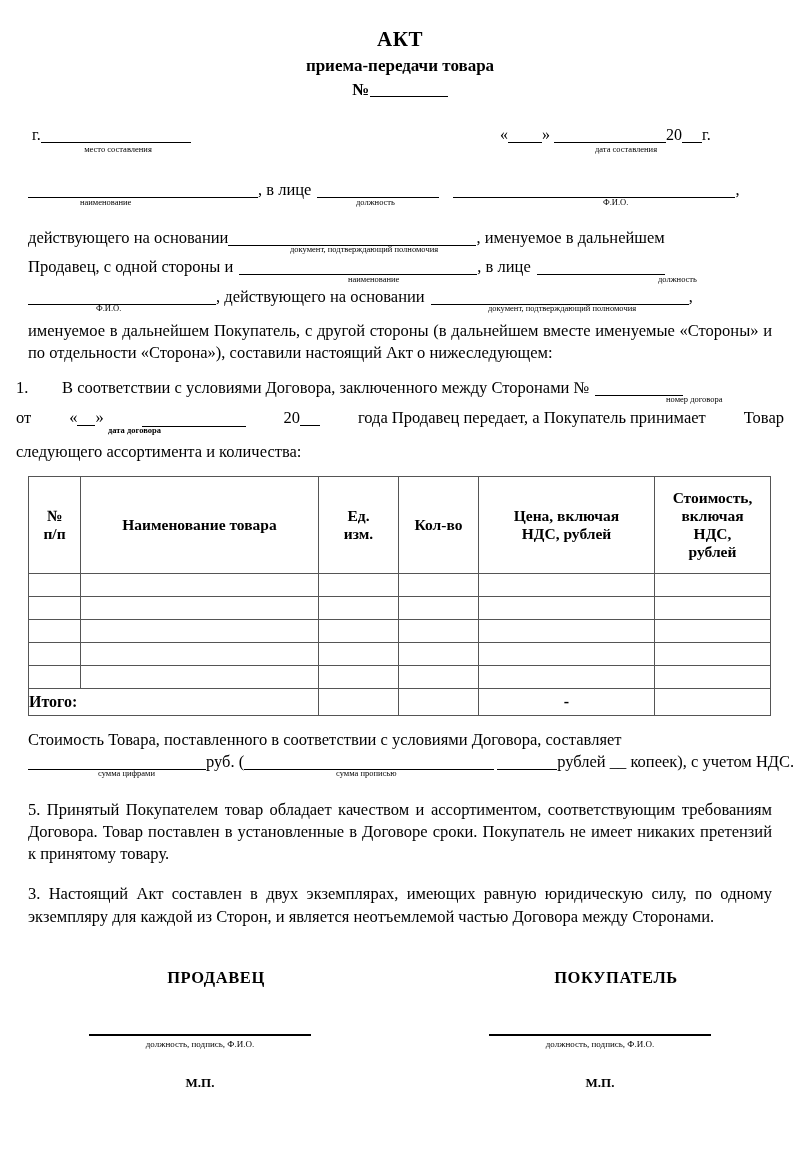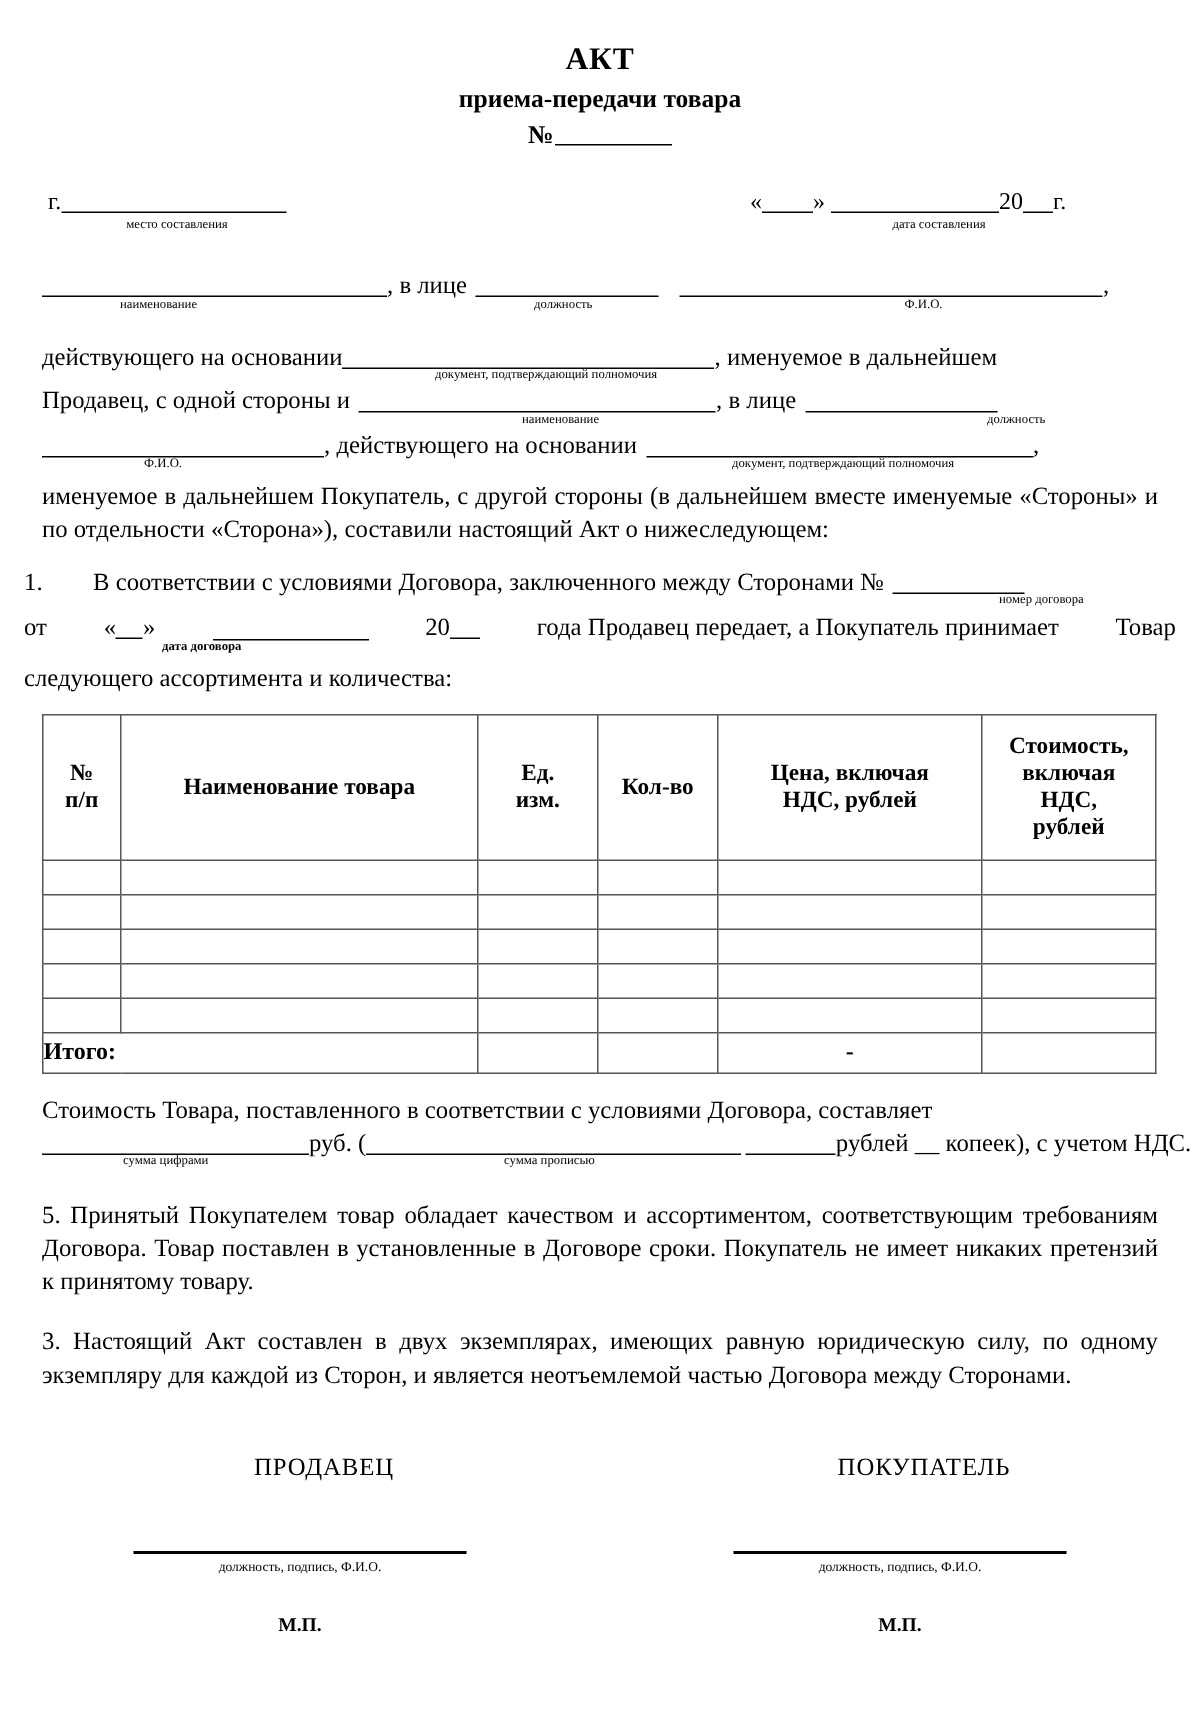--- a/index.html
+++ b/index.html
@@ -197,21 +197,21 @@
   .signs {
     margin-top: 40px;
     display: flex;
   }
   .sigcol {
     width: 50%;
     text-align: center;
   }
   .sig-title {
     font-size: 16.5px;
-    font-weight: normal;
+    font-weight: bold;
     letter-spacing: 0.6px;
     margin-left: 32px;
   }
   .sig-rule {
     width: 222px;
     border-bottom: 2.2px solid #000;
     margin: 46px auto 0 auto;
   }
   .sig-cap {
     font-size: 9px;
@@ -398,21 +398,21 @@
   </div>
 
   <div class="cost">
     <div class="cost-l1">
       <span>Стоимость Товара, поставленного в соответствии с условиями Договора, составляет</span>
     </div>
     <div style="margin-top:5px;white-space:nowrap;">
       <span class="rule" style="width:178px;"></span><span>руб. (</span><span class="rule" style="width:250px;"></span><span class="rule" style="width:60px;margin-left:3px;"></span><span>рублей</span> <span>__</span> <span>копеек), с учетом НДС.</span>
     </div>
     <div class="caprow">
-      <span style="left:54px;">сумма цифрами</span>
+      <span style="left:70px;">сумма цифрами</span>
       <span style="left:308px;">сумма прописью</span>
     </div>
   </div>
 
   <div class="para">5. Принятый Покупателем товар обладает качеством и ассортиментом, соответствующим требованиям Договора. Товар поставлен в установленные в Договоре сроки. Покупатель не имеет никаких претензий к принятому товару.</div>
 
   <div class="para">3. Настоящий Акт составлен в двух экземплярах, имеющих равную юридическую силу, по одному экземпляру для каждой из Сторон, и является неотъемлемой частью Договора между Сторонами.</div>
 
   <div class="signs">
     <div class="sigcol">

